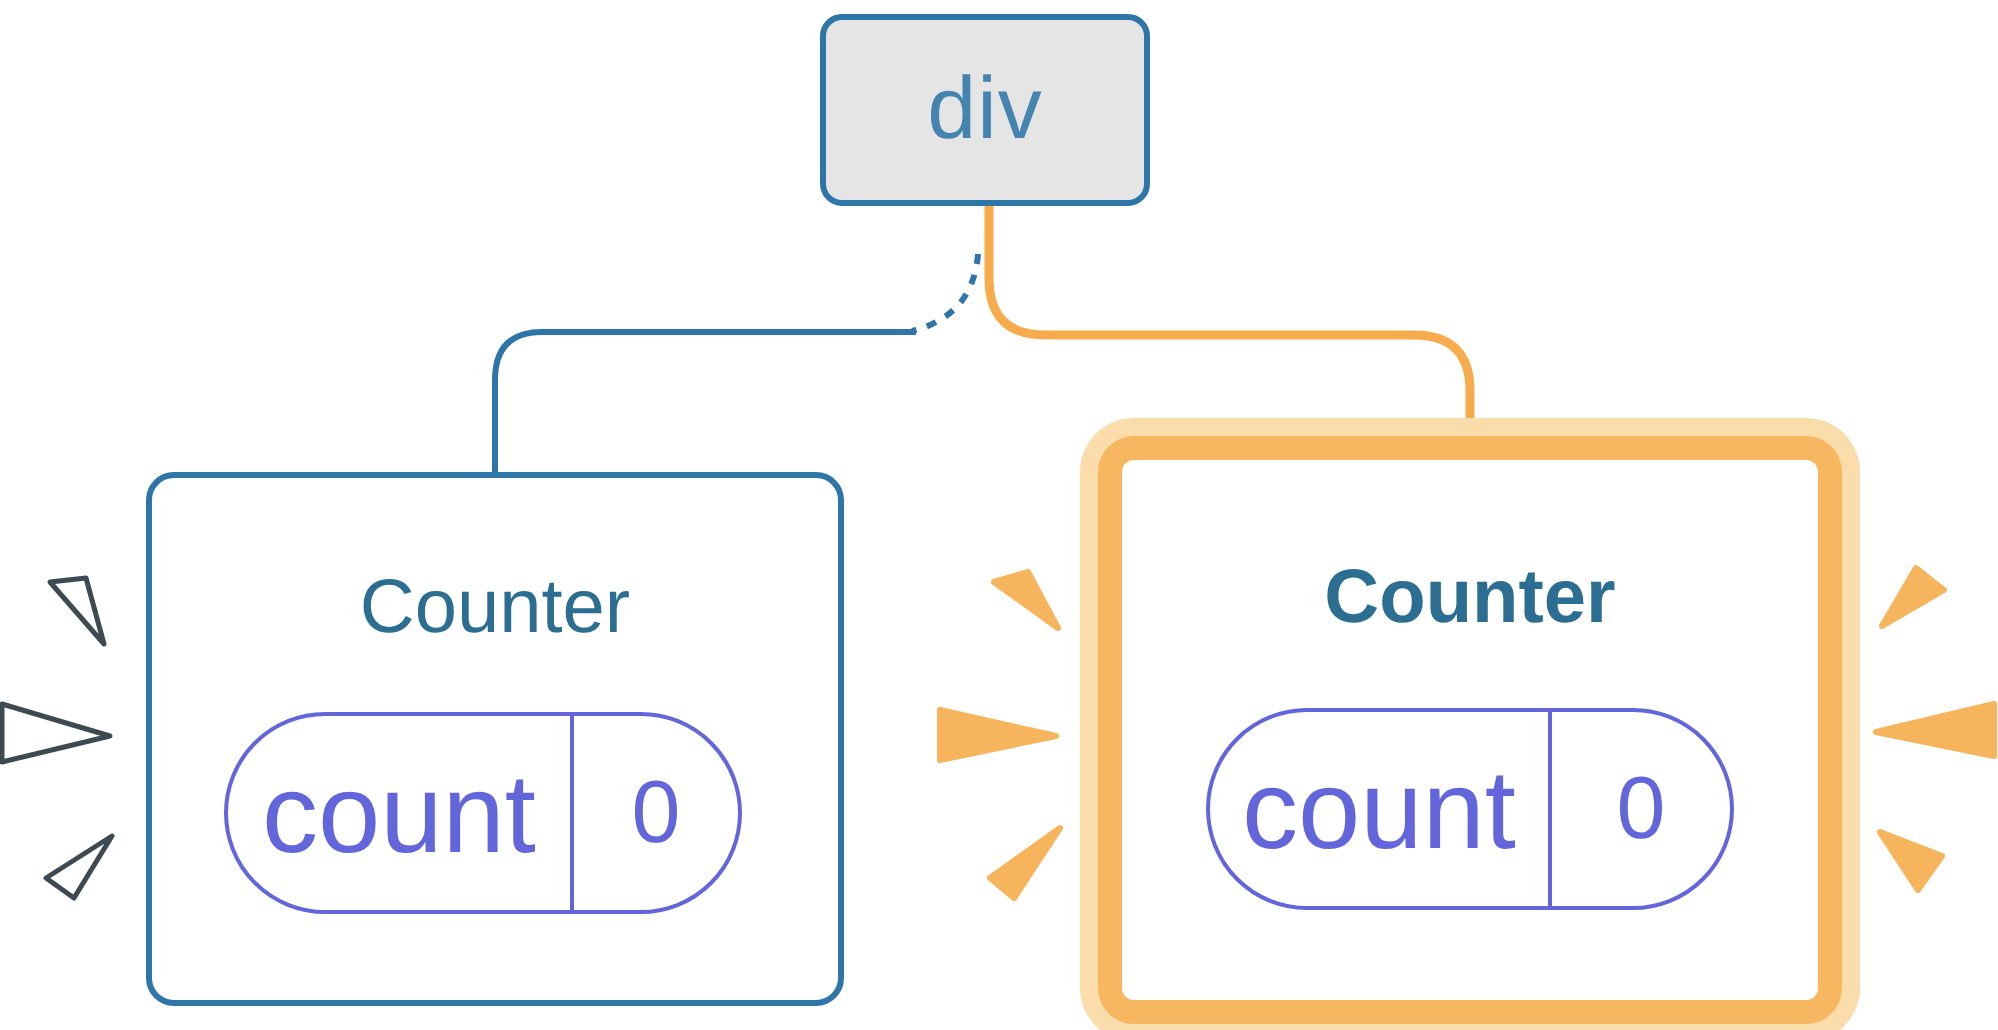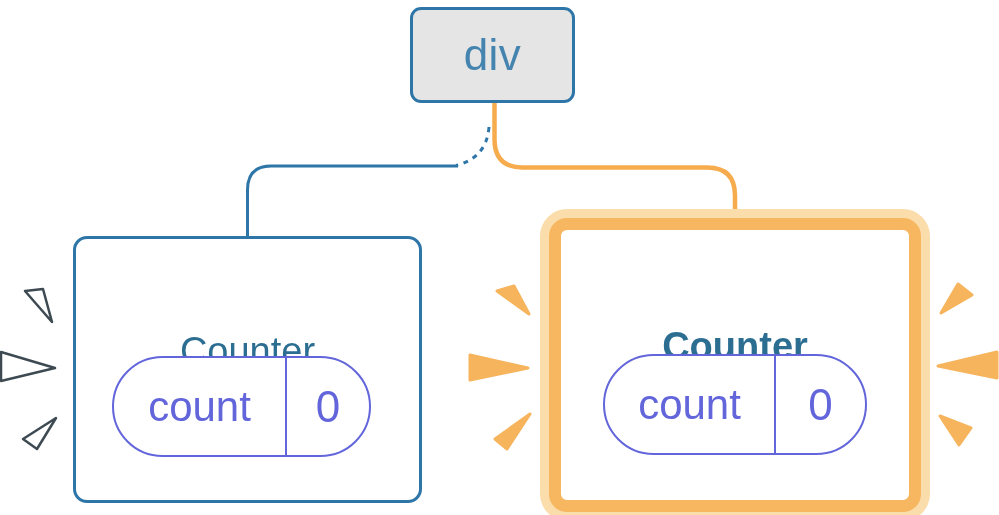--- a/index.html
+++ b/index.html
@@ -30,38 +30,38 @@
   
   .counter-right {
     position:absolute; left:549px; top:218px; width:372px; height:294px;
     box-sizing:border-box; background:#ffffff;
     border:12px solid #F7B761; border-radius:18px;
     box-shadow:0 0 0 9px #FBDCAB;
   }
 
   .counter-title {
     position:absolute; left:0; width:100%; text-align:center;
-    color:#2C6E92; font-size:38px; line-height:38px;margin-top:47px;
+    color:#2C6E92; font-size:38px; line-height:38px;
   }
   .counter-left  .counter-title { top:46px; font-weight:500; }
   .counter-right .counter-title { top:50px; font-weight:700; }
 
   
   .pill {
     position:absolute; box-sizing:border-box; background:#ffffff;
     border:2.5px solid #6366DB; border-radius:52px;
     display:flex; align-items:stretch; overflow:hidden;
   }
   .counter-left  .pill { left:36px;  top:117px; width:259px; height:101px; }
   .counter-right .pill { left:42px;  top:124px; width:264px; height:101px; }
   .pill .cell {
     display:flex; align-items:center; justify-content:center;
     color:#6366DB;
   }
-  .pill .cell-key   { border-right:2.5px solid #6366DB; font-size:42px; }
+  .pill .cell-key   { border-right:2.5px solid #6366DB; font-size:56px; }
   .pill .cell-value { flex:1; font-size:44px; }
   .counter-left  .cell-key { width:171px; }
   .counter-right .cell-key { width:169px; }
 </style>
 </head>
 <body>
 
 <div class="stage">
 
   <svg class="layer" viewBox="0 0 999 515" xmlns="http://www.w3.org/2000/svg">

